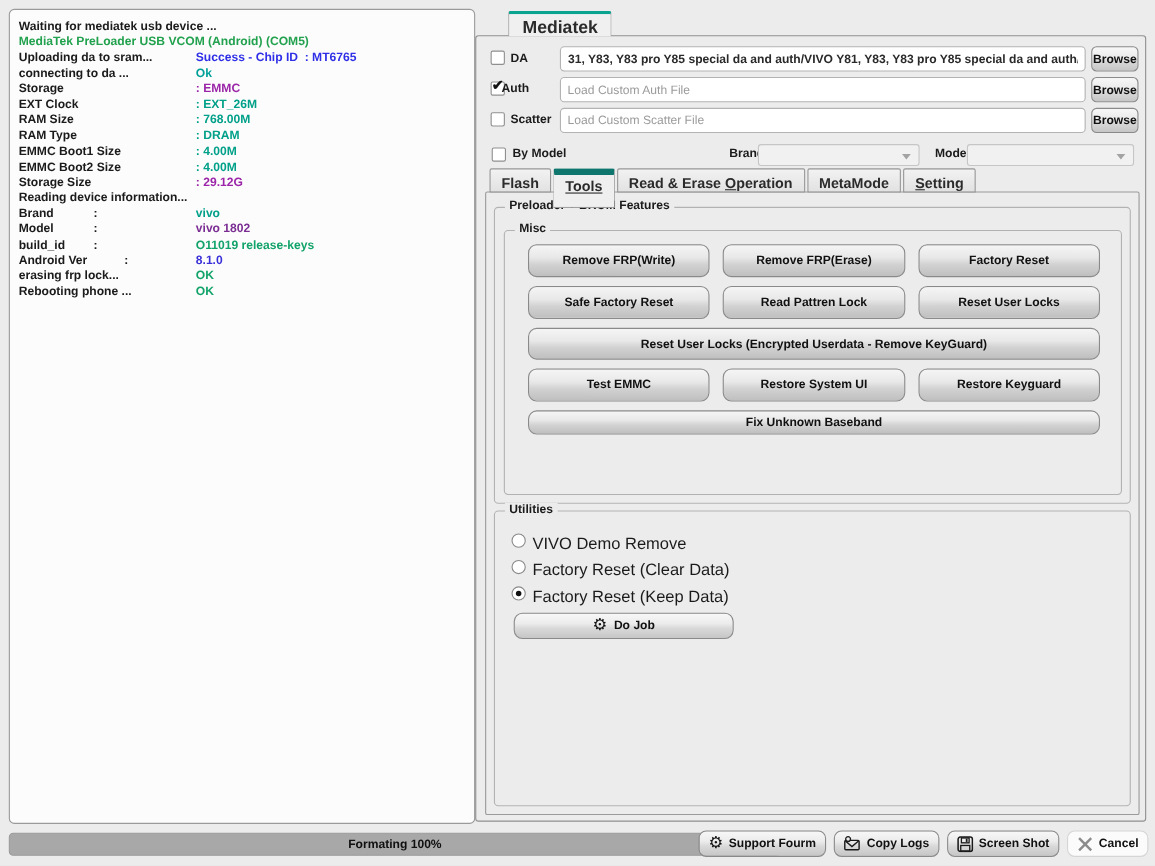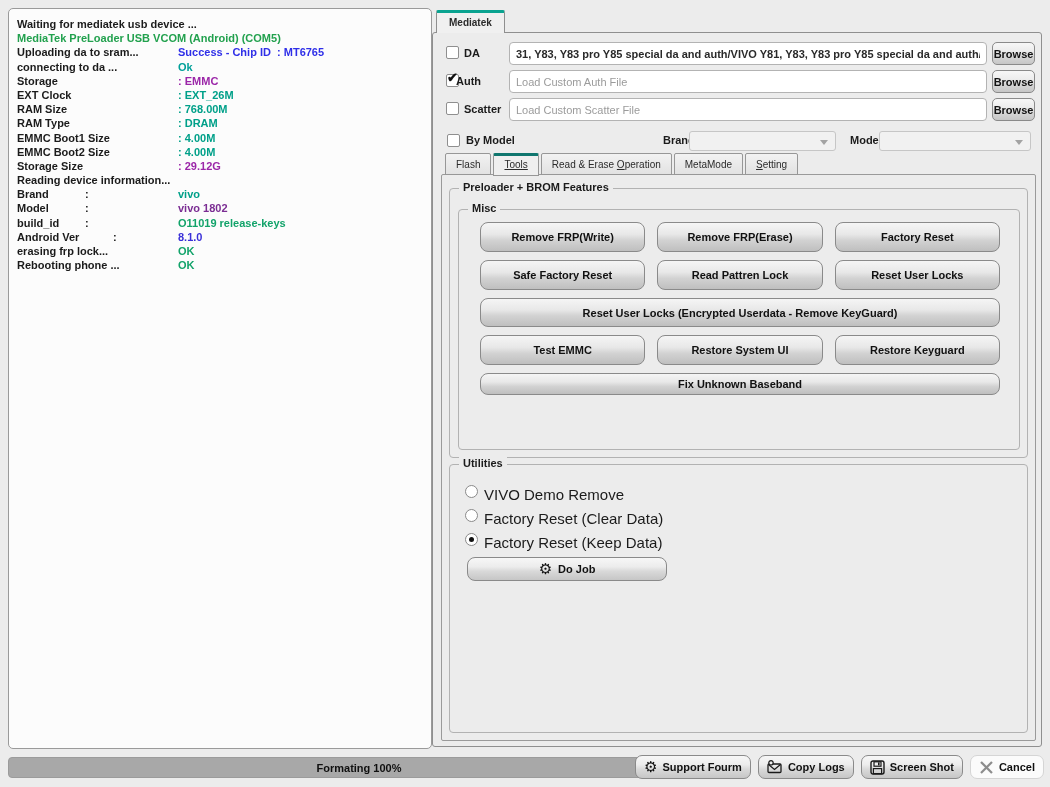--- a/index.html
+++ b/index.html
@@ -16,22 +16,22 @@
     padding-top:8px; overflow:hidden;
   }
   .log-row { position:relative; height:14.2px; font-size:11px; font-weight:bold; }
   .log-row span { position:absolute; top:1px; white-space:pre; }
   .log-row .lbl { left:8px; color:#1b1b1b; }
   .log-row .colon { color:#1b1b1b; }
   .log-row .val { left:169px; }
 
   
   #mediatek-tab {
-    position:absolute; left:436px; top:10px; height:23px; z-index:3;
-    padding:4px 12px 0 12px; font-size:10px; font-weight:bold; color:#2b2b2b;
+    position:absolute; left:462px; top:10px; height:23px; z-index:3;
+    padding:4px 12px 0 12px; font-size:16px; font-weight:bold; color:#2b2b2b;
     background:#f0f0f0; border:1px solid #8f8f8f; border-bottom:none;
     border-top:3px solid #0aa390; border-radius:2px 2px 0 0;
   }
   #mediatek-frame {
     position:absolute; left:432px; top:32px; width:610px; height:715px;
     background:#ececec; border:1px solid #8f8f8f; border-radius:3px; z-index:1;
   }
 
   
   .file-row { position:absolute; left:0; width:100%; height:24px; }
@@ -70,27 +70,27 @@
   }
   .combo .arr {
     position:absolute; right:7px; top:8px; width:0; height:0;
     border-left:4px solid transparent; border-right:4px solid transparent;
     border-top:5px solid #a3a3a3;
   }
 
   
   #inner-tabs { position:absolute; left:12px; top:120px; display:flex; gap:2px; z-index:2; }
   .tab {
-    height:22px; padding:5px 10px 0 10px; font-size:10px; font-weight:normal; color:#2b2b2b;
+    height:22px; padding:5px 10px 0 10px; font-size:13px; font-weight:bold; color:#2b2b2b;
     background:linear-gradient(#f2f2f2,#e2e2e2); border:1px solid #979797;
     border-radius:2px 2px 0 0;
   }
   .tab.selected {
-    background:#efefef; border-top:3px solid #0f766e; padding-top:3px;
-    height:23px; margin-bottom:-1px;
+    background:#efefef; border-top:6px solid #0f766e; padding-top:3px;
+    height:36px; margin-bottom:-1px;
   }
   .tab .u { text-decoration:underline; }
 
   #tab-page {
     position:absolute; left:8px; top:141px; width:595px; height:567px;
     background:#ececec; border:1px solid #9a9a9a; border-radius:2px;
   }
 
   .groupbox { position:absolute; border:1px solid #b2b2b2; border-radius:4px; }
   .groupbox > .legend {

